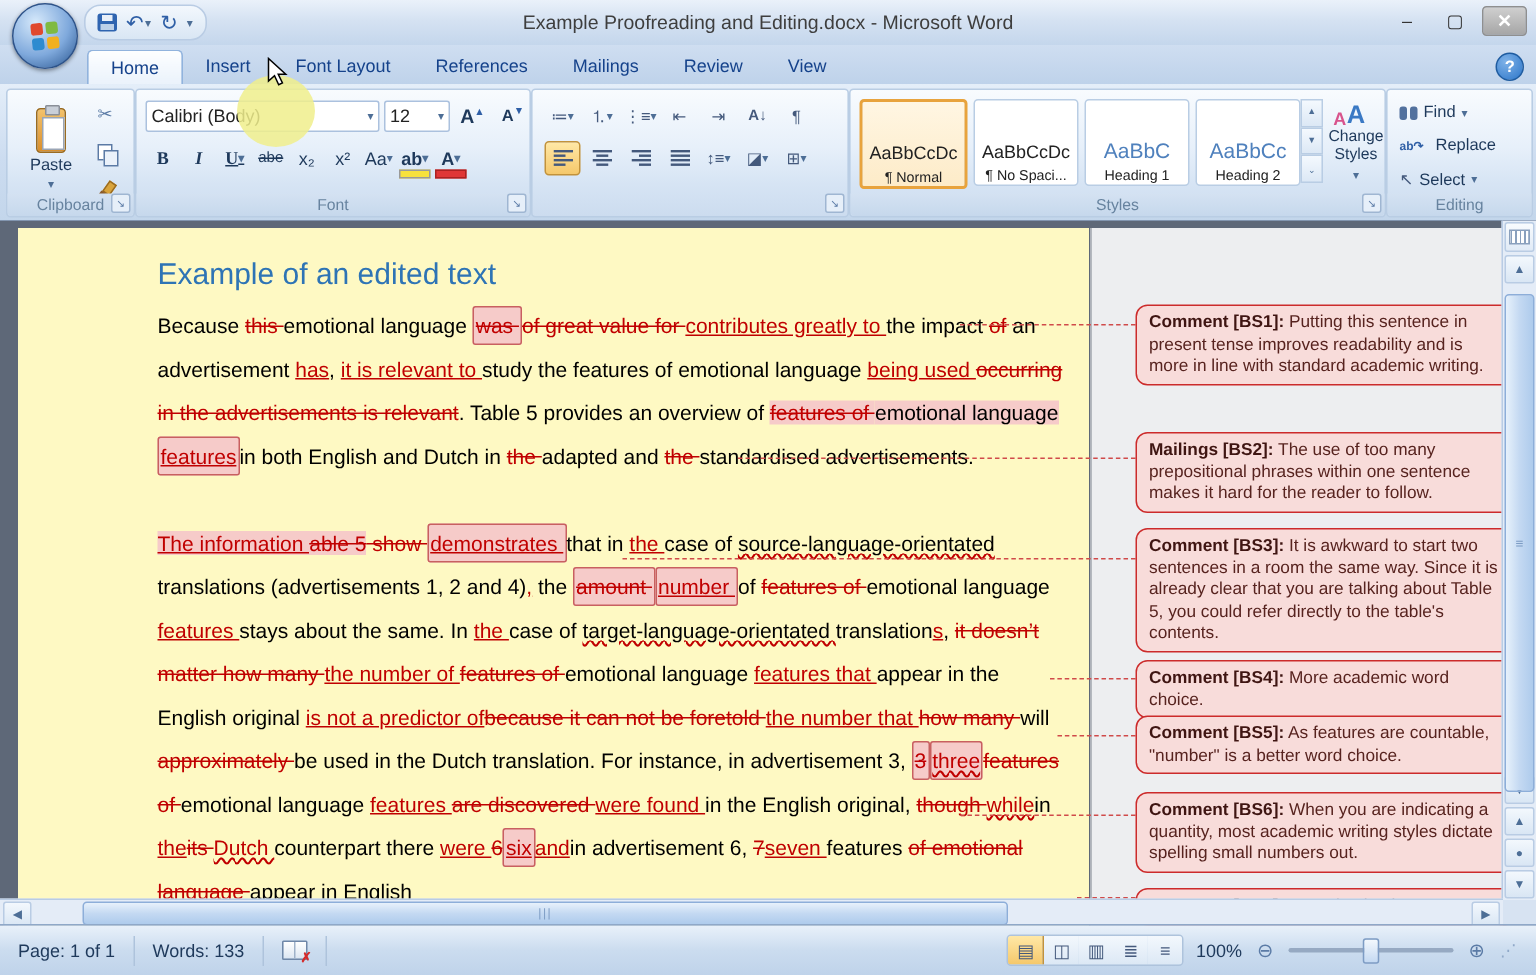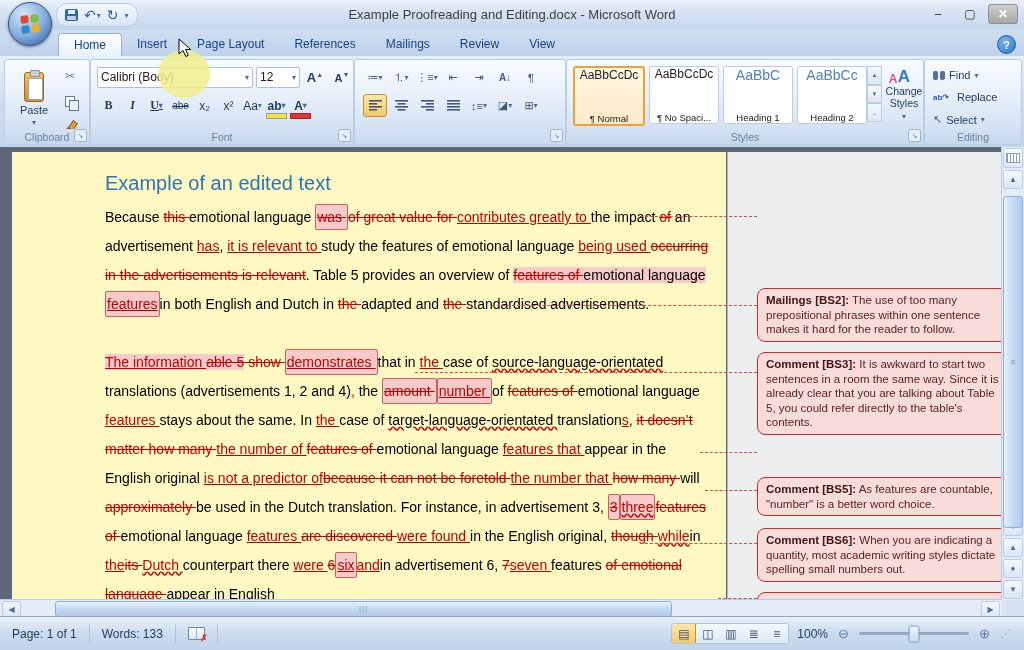--- a/index.html
+++ b/index.html
@@ -100,21 +100,21 @@
   #para-row1{position:absolute;left:8px;top:6px;display:flex;gap:2px;align-items:center;}
   #para-row2{position:absolute;left:8px;top:34px;display:flex;gap:2px;align-items:center;}
   #g-paragraph .rbtn{min-width:22px;height:21px;font-size:11px;color:#44597C;}
   .alsvg rect{fill:#44597C;}
   .sort-ico{font-size:10px;font-weight:bold;}
 
   
   #g-styles{left:566px;width:356px;}
   #style-list{position:absolute;left:6px;top:6px;display:flex;gap:4px;}
   .style-box{width:68px;height:56px;background:#fff;border:1px solid #B9CDE4;border-radius:3px;
-    display:flex;flex-direction:column;align-items:center;justify-content:space-between;cursor:pointer;}
+    display:flex;flex-direction:column;align-items:center;justify-content:flex-end;cursor:pointer;}
   .style-box.selected{border:2px solid #E8A33D;background:linear-gradient(#FFF6E3,#FDEBC8);}
   .style-prev{font-size:12px;color:#222;}
   .style-prev.blue{color:#4F81BD;font-size:14px;}
   .style-name{font-size:9.5px;color:#222;margin-top:4px;white-space:nowrap;}
   #style-scroll{position:absolute;left:300px;top:6px;width:15px;height:56px;display:flex;flex-direction:column;}
   #style-scroll span{flex:1;border:1px solid #B9CDE4;background:linear-gradient(#F4F9FE,#DCE8F5);
     font-size:6px;color:#4D6E96;display:flex;align-items:center;justify-content:center;cursor:pointer;}
   #change-styles{position:absolute;left:318px;top:4px;width:36px;height:64px;flex-direction:column;font-size:10.5px;
     text-align:center;line-height:12px;gap:2px;}
   .chgA{font-size:17px;font-weight:bold;color:#3A79C4;position:relative;}
@@ -232,21 +232,21 @@
     <span class="winbtn">▢</span>
     <span class="winbtn close">✕</span>
   </div>
 </div>
 
 <div id="tabrow">
   <div id="halo"></div>
   <div id="tabs">
     <span class="tab active">Home</span>
     <span class="tab">Insert</span>
-    <span class="tab">Page Layout</span>
+    <span class="tab">Font Layout</span>
     <span class="tab">References</span>
     <span class="tab">Mailings</span>
     <span class="tab">Review</span>
     <span class="tab">View</span>
   </div>
   <div id="help-btn">?</div>
 </div>
 
 <div id="ribbon">
 
@@ -480,27 +480,35 @@
   <div id="comment-margin"></div>
 
   <div class="connector" style="left:640px;top:69px;width:117px;"></div>
   <div class="connector" style="left:492px;top:158px;width:265px;"></div>
   <div class="connector" style="left:415px;top:225px;width:342px;"></div>
   <div class="connector" style="left:700px;top:305px;width:57px;"></div>
   <div class="connector" style="left:705px;top:343px;width:52px;"></div>
   <div class="connector" style="left:640px;top:396px;width:117px;"></div>
   <div class="connector" style="left:718px;top:451px;width:39px;"></div>
 
+  <div class="balloon" style="top:56px;">
+    <span class="bl">Comment [BS1]:</span>
+    <span>Putting this sentence in present tense improves readability and is more in line with standard academic writing.</span>
+  </div>
   <div class="balloon" style="top:141px;">
     <span class="bl">Mailings [BS2]:</span>
     <span>The use of too many prepositional phrases within one sentence makes it hard for the reader to follow.</span>
   </div>
   <div class="balloon" style="top:205px;">
     <span class="bl">Comment [BS3]:</span>
     <span>It is awkward to start two sentences in a room the same way. Since it is already clear that you are talking about Table 5, you could refer directly to the table's contents.</span>
+  </div>
+  <div class="balloon" style="top:293px;">
+    <span class="bl">Comment [BS4]:</span>
+    <span>More academic word choice.</span>
   </div>
   <div class="balloon" style="top:330px;">
     <span class="bl">Comment [BS5]:</span>
     <span>As features are countable, "number" is a better word choice.</span>
   </div>
   <div class="balloon" style="top:381px;">
     <span class="bl">Comment [BS6]:</span>
     <span>When you are indicating a quantity, most academic writing styles dictate spelling small numbers out.</span>
   </div>
   <div class="balloon" style="top:445px;">

